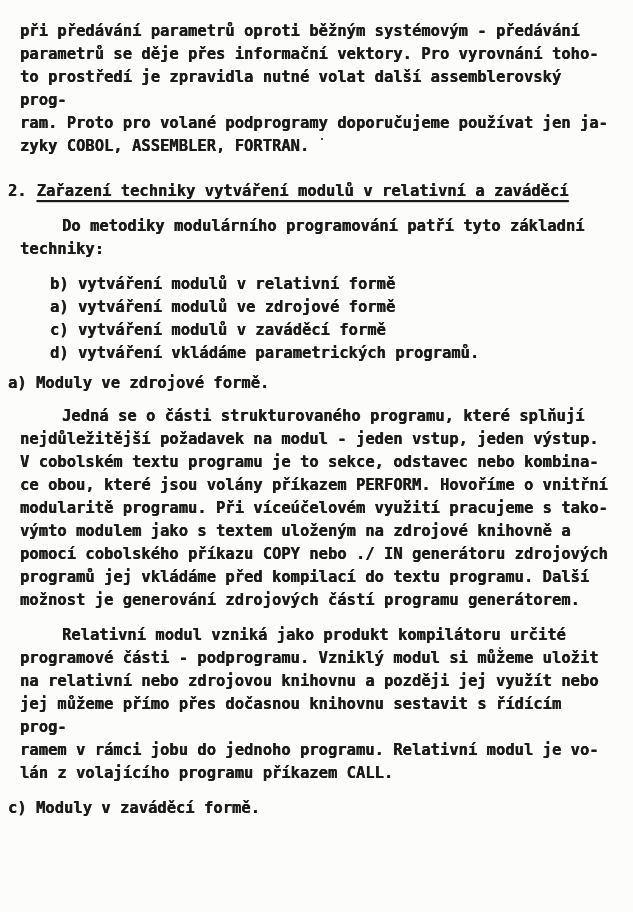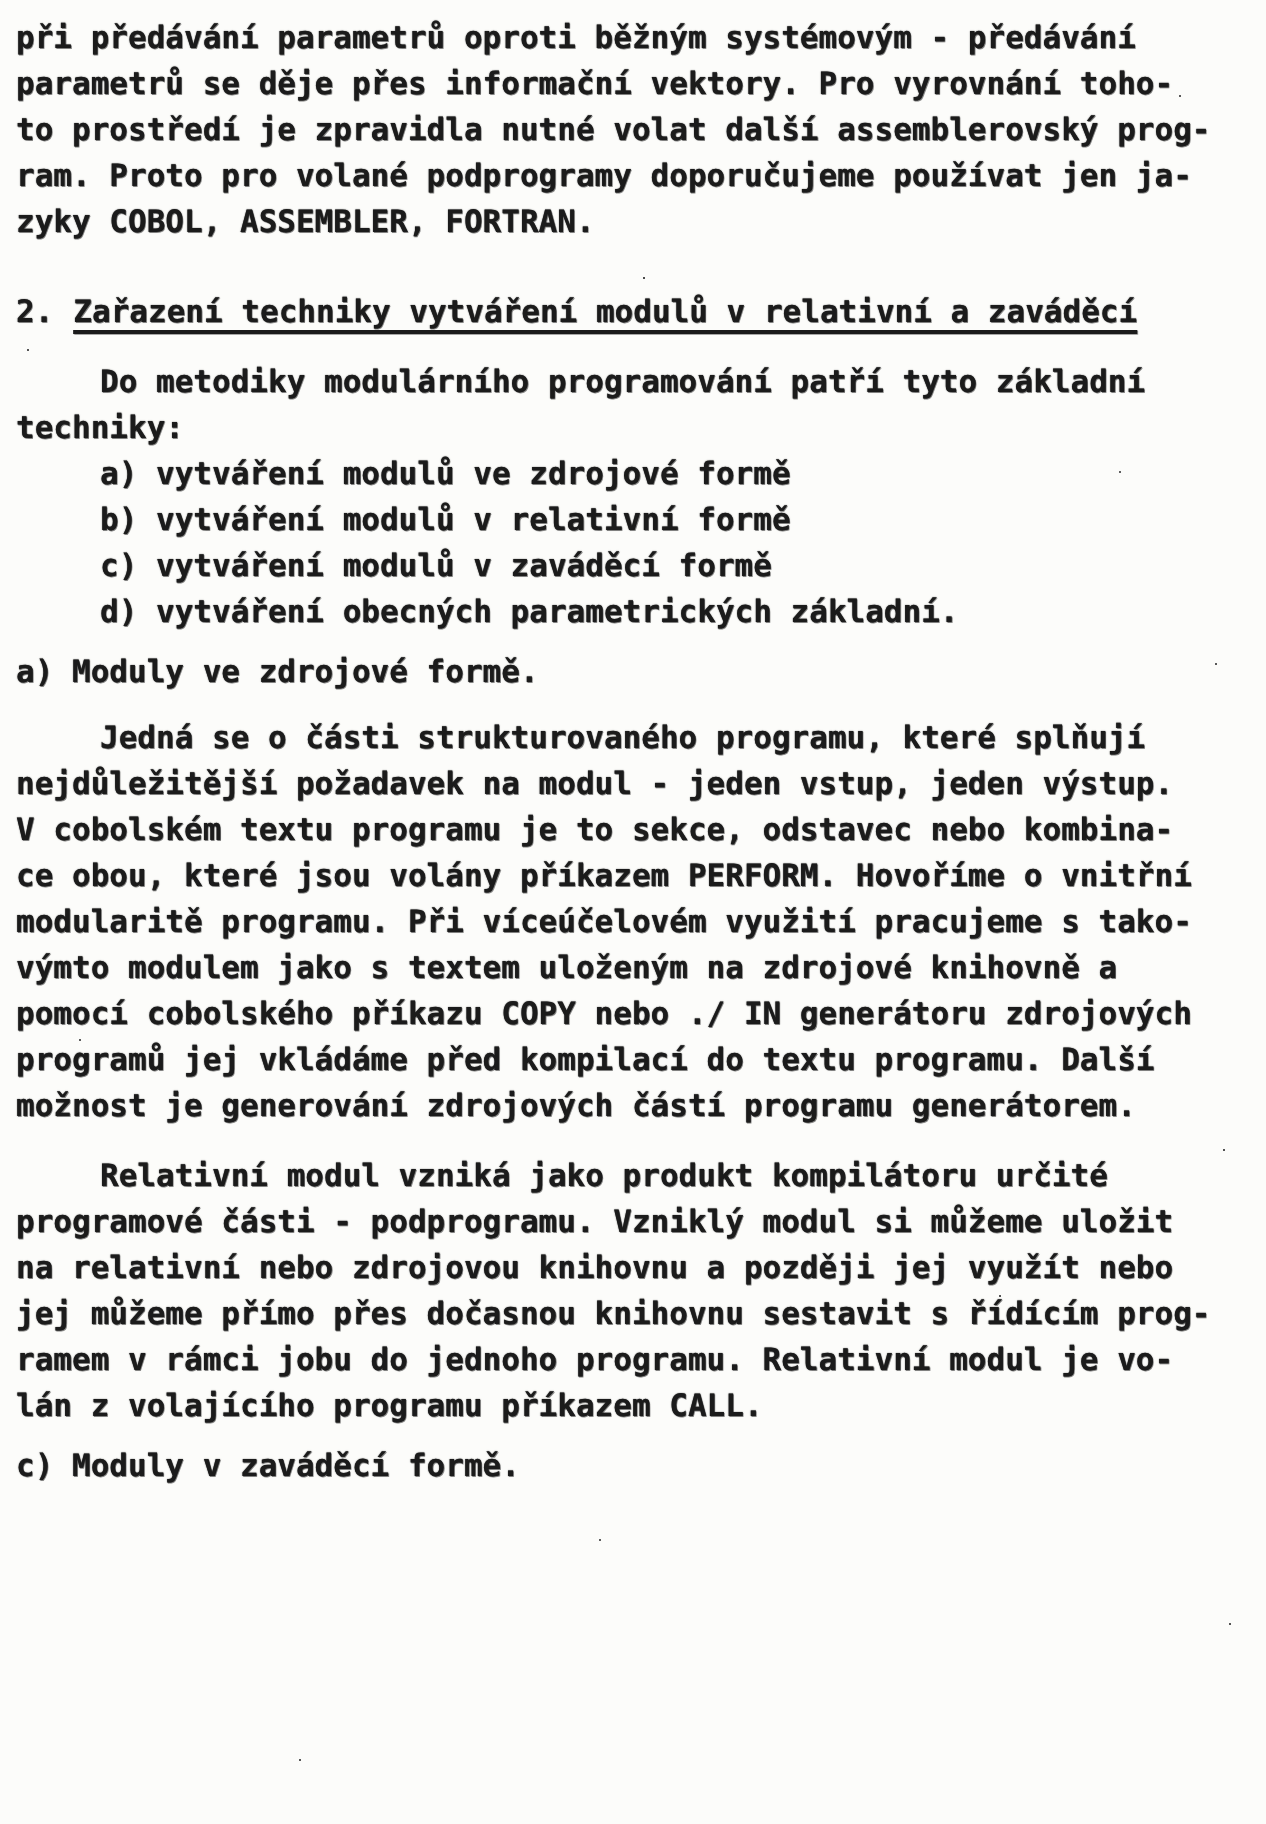--- a/index.html
+++ b/index.html
@@ -30,21 +30,21 @@
       radial-gradient(circle 1.1px at 150px 880px, #575757 60%, transparent 61%);
     overflow: hidden;
     font-family: "DejaVu Sans Mono", "Liberation Mono", monospace;
     font-weight: 700;
     font-size: 15.5px;
     line-height: 23px;
     color: #1b1b1b;
     text-shadow: 0 0 0.6px rgba(10,10,10,0.85), 0.4px 0.4px 0 rgba(40,40,40,0.5);
   }
   .para {
-    margin: 0;
+    margin: 12px;
     white-space: pre-line;
   }
   .indent {
     text-indent: 42px;
   }
   .heading {
     display: flex;
     margin-top: 20px;
     line-height: 27px;
   }
@@ -82,24 +82,24 @@
     <span class="hnum">2.</span>
     <div>
       <span class="hu">Zařazení techniky vytváření modulů v relativní a zaváděcí</span><br>
     </div>
   </div>
 
   <p class="para indent m-intro">Do metodiky modulárního programování patří tyto základní
 techniky:</p>
 
   <div class="list">
+    <div class="list-item">b) vytváření modulů v relativní formě</div>
     <div class="list-item">a) vytváření modulů ve zdrojové formě</div>
-    <div class="list-item">b) vytváření modulů v relativní formě</div>
     <div class="list-item">c) vytváření modulů v zaváděcí formě</div>
-    <div class="list-item">d) vytváření obecných parametrických základní.</div>
+    <div class="list-item">d) vytváření vkládáme parametrických programů.</div>
   </div>
 
   <p class="subhead">a) Moduly ve zdrojové formě.</p>
 
   <p class="para indent body-a">Jedná se o části strukturovaného programu, které splňují
 nejdůležitější požadavek na modul - jeden vstup, jeden výstup.
 V cobolském textu programu je to sekce, odstavec nebo kombina-
 ce obou, které jsou volány příkazem PERFORM. Hovoříme o vnitřní
 modularitě programu. Při víceúčelovém využití pracujeme s tako-
 výmto modulem jako s textem uloženým na zdrojové knihovně a

